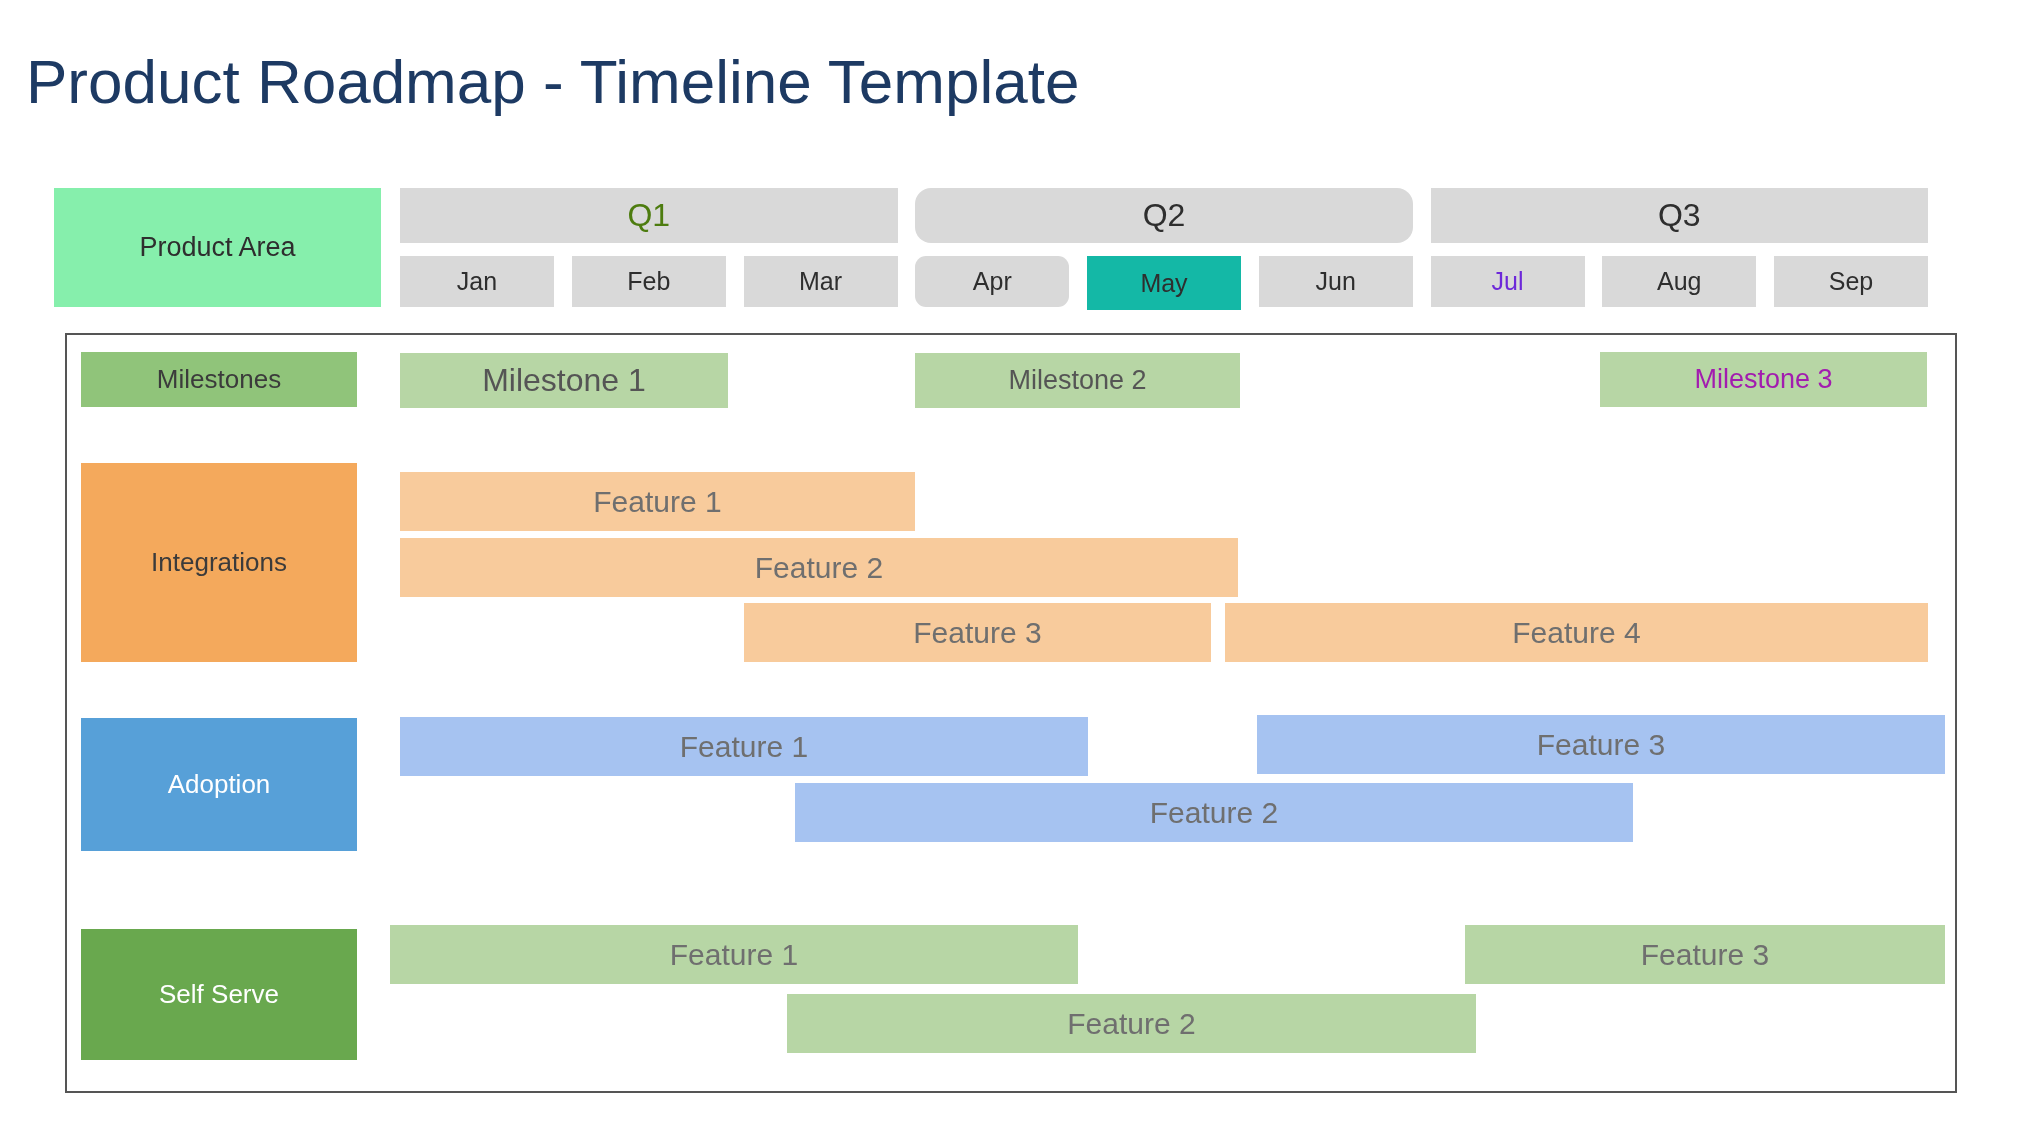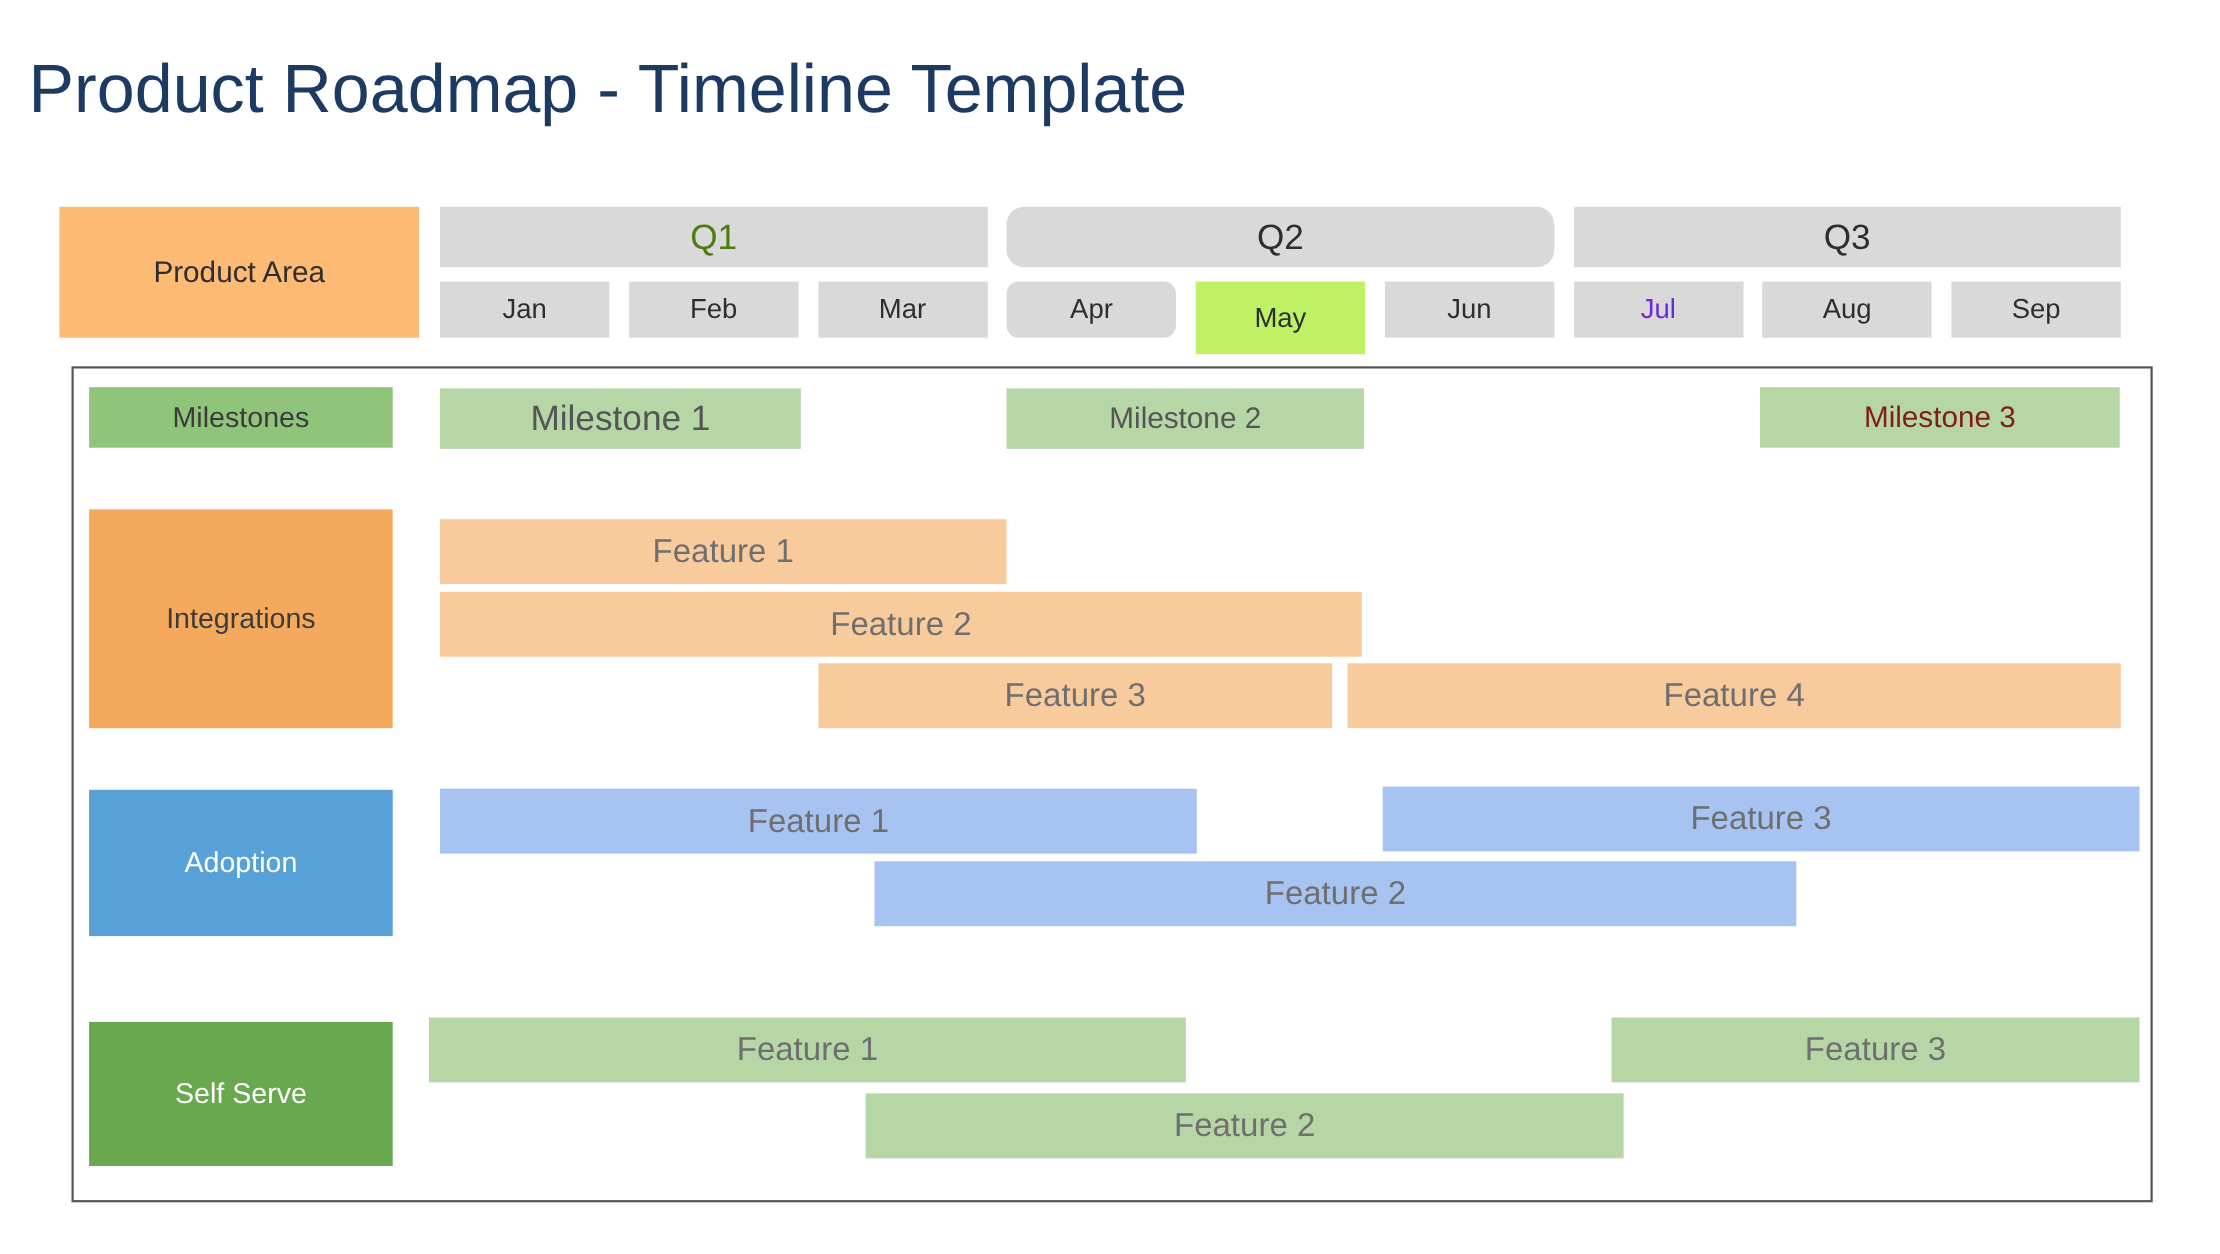--- a/index.html
+++ b/index.html
@@ -32,42 +32,42 @@
     font-size: 30px; font-weight: 400; box-sizing: border-box; white-space: nowrap;
   }
 </style>
 </head>
 <body>
 
 <div class="canvas">
   <div class="title" style="color: rgb(29, 58, 99);">Product Roadmap - Timeline Template</div>
 
   <div id="header">
-    <div class="hbox palabel" id="productArea" style="left: 54px; top: 188px; width: 327px; height: 119px; background: #fdba74; color: rgb(46, 46, 46);">Product Area</div>
+    <div class="hbox palabel" id="productArea" style="left: 54px; top: 188px; width: 327px; height: 119px; background: #86efac; color: rgb(46, 46, 46);">Product Area</div>
 
   <div class="hbox qlabel" style="left: 400px; top: 188px; width: 497.5px; height: 55px; background: rgb(217, 217, 217); color: #4d7c0f;">Q1</div>
       <div class="hbox qlabel" style="left: 915.25px; top: 188px; width: 497.5px; height: 55px; background: rgb(217, 217, 217); color: rgb(46, 46, 46); border-radius: 16px;">Q2</div>
       <div class="hbox qlabel" style="left: 1430.5px; top: 188px; width: 497.5px; height: 55px; background: rgb(217, 217, 217); color: rgb(46, 46, 46);">Q3</div>
       <div class="hbox mlabel" style="left: 400px; top: 256px; width: 154px; height: 51px; background: rgb(217, 217, 217); color: rgb(46, 46, 46);">Jan</div>
       <div class="hbox mlabel" style="left: 571.75px; top: 256px; width: 154px; height: 51px; background: rgb(217, 217, 217); color: rgb(46, 46, 46);">Feb</div>
       <div class="hbox mlabel" style="left: 743.5px; top: 256px; width: 154px; height: 51px; background: rgb(217, 217, 217); color: rgb(46, 46, 46);">Mar</div>
       <div class="hbox mlabel" style="left: 915.25px; top: 256px; width: 154px; height: 51px; background: rgb(217, 217, 217); color: rgb(46, 46, 46); border-radius: 11px;">Apr</div>
-      <div class="hbox mlabel" style="left: 1087px; top: 256px; width: 154px; height: 66px; background: #bef264; color: rgb(46, 46, 46);">May</div>
+      <div class="hbox mlabel" style="left: 1087px; top: 256px; width: 154px; height: 54px; background: #14b8a6; color: rgb(46, 46, 46);">May</div>
       <div class="hbox mlabel" style="left: 1258.75px; top: 256px; width: 154px; height: 51px; background: rgb(217, 217, 217); color: rgb(46, 46, 46);">Jun</div>
       <div class="hbox mlabel" style="left: 1430.5px; top: 256px; width: 154px; height: 51px; background: rgb(217, 217, 217); color: #6d28d9; text-align: right;">Jul</div>
       <div class="hbox mlabel" style="left: 1602.25px; top: 256px; width: 154px; height: 51px; background: rgb(217, 217, 217); color: rgb(46, 46, 46);">Aug</div>
       <div class="hbox mlabel" style="left: 1774px; top: 256px; width: 154px; height: 51px; background: rgb(217, 217, 217); color: rgb(46, 46, 46);">Sep</div>
     </div>
 
   <div class="chartbox" id="chartBox" style="left: 65px; top: 333px; width: 1892px; height: 760px; border-color: rgb(85, 85, 85);"></div>
   <div id="rows">
       <div class="rowlabel" style="left: 81px; top: 352px; width: 276px; height: 55px; background: rgb(144, 196, 122); color: rgb(59, 59, 59);">Milestones</div>
       <div class="bar" style="left: 400px; top: 353px; width: 328px; height: 55px; background: rgb(183, 214, 165); color: rgb(85, 85, 85); font-size: 32px;">Milestone 1</div>
       <div class="bar" style="left: 915px; top: 353px; width: 325px; height: 55px; background: rgb(183, 214, 165); color: rgb(85, 85, 85); font-size: 27px;">Milestone 2</div>
-      <div class="bar" style="left: 1600px; top: 352px; width: 327px; height: 55px; background: rgb(183, 214, 165); color: #7f1d1d; font-size: 27px;">Milestone 3</div>
+      <div class="bar" style="left: 1600px; top: 352px; width: 327px; height: 55px; background: rgb(183, 214, 165); color: #a21caf; font-size: 27px;">Milestone 3</div>
       <div class="rowlabel" style="left: 81px; top: 463px; width: 276px; height: 199px; background: rgb(244, 169, 92); color: rgb(59, 59, 59);">Integrations</div>
       <div class="bar" style="left: 400px; top: 472px; width: 515px; height: 59px; background: rgb(248, 203, 156); color: rgb(111, 111, 111); font-size: 30px;">Feature 1</div>
       <div class="bar" style="left: 400px; top: 538px; width: 838px; height: 59px; background: rgb(248, 203, 156); color: rgb(111, 111, 111); font-size: 30px;">Feature 2</div>
       <div class="bar" style="left: 744px; top: 603px; width: 467px; height: 59px; background: rgb(248, 203, 156); color: rgb(111, 111, 111); font-size: 30px;">Feature 3</div>
       <div class="bar" style="left: 1225px; top: 603px; width: 703px; height: 59px; background: rgb(248, 203, 156); color: rgb(111, 111, 111); font-size: 30px;">Feature 4</div>
       <div class="rowlabel" style="left: 81px; top: 718px; width: 276px; height: 133px; background: rgb(87, 160, 216); color: rgb(255, 255, 255);">Adoption</div>
       <div class="bar" style="left: 400px; top: 717px; width: 688px; height: 59px; background: rgb(166, 195, 241); color: rgb(111, 111, 111); font-size: 30px;">Feature 1</div>
       <div class="bar" style="left: 795px; top: 783px; width: 838px; height: 59px; background: rgb(166, 195, 241); color: rgb(111, 111, 111); font-size: 30px;">Feature 2</div>
       <div class="bar" style="left: 1257px; top: 715px; width: 688px; height: 59px; background: rgb(166, 195, 241); color: rgb(111, 111, 111); font-size: 30px;">Feature 3</div>
       <div class="rowlabel" style="left: 81px; top: 929px; width: 276px; height: 131px; background: rgb(105, 168, 78); color: rgb(255, 255, 255);">Self Serve</div>

